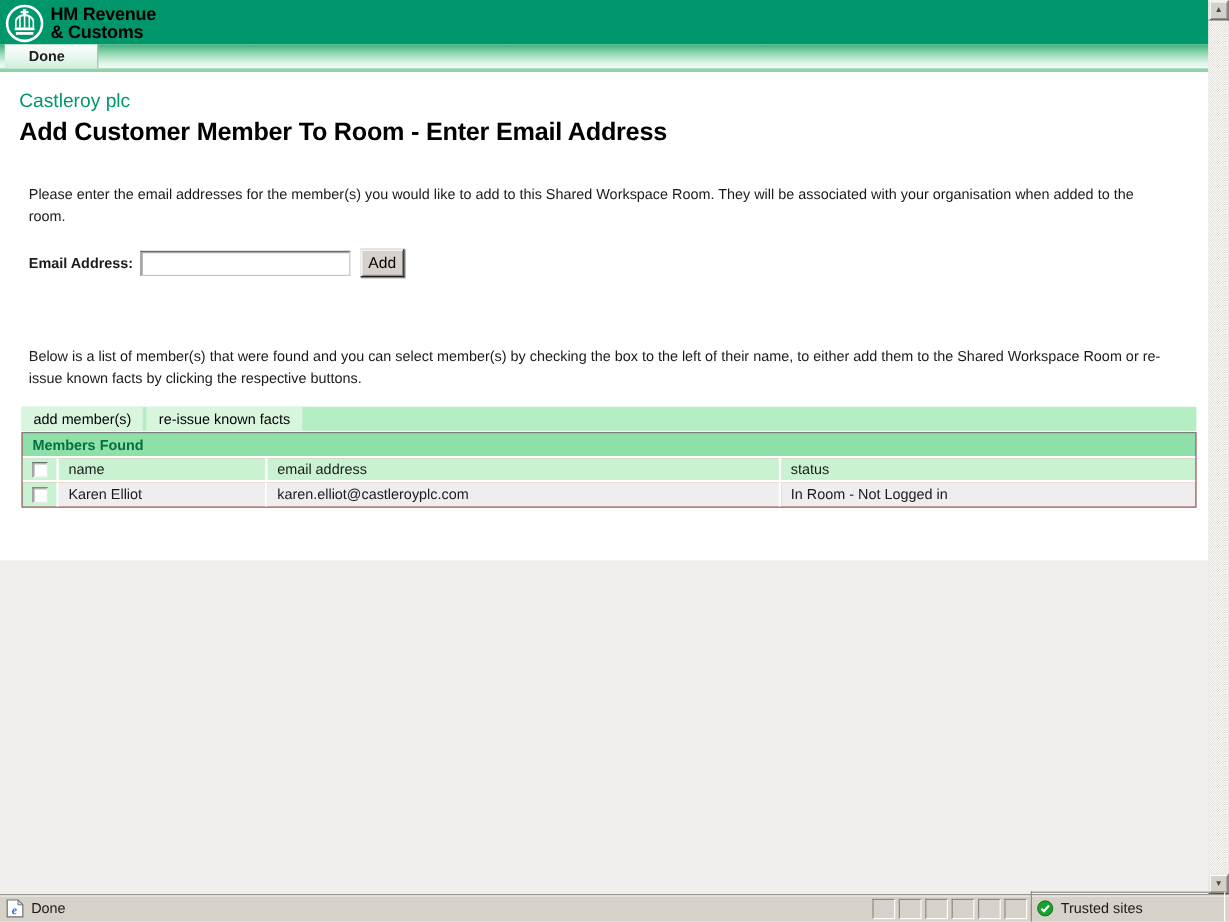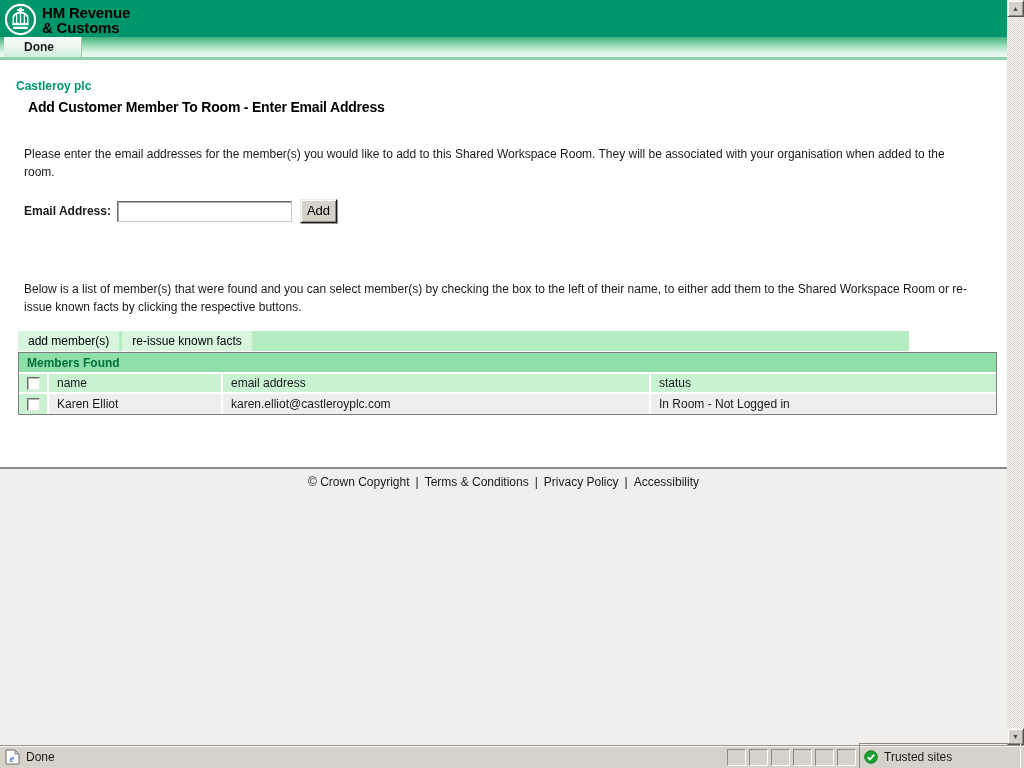--- a/index.html
+++ b/index.html
@@ -40,25 +40,25 @@
     font-size: 12px; font-weight: bold; color: #1c1c1c;
     display: flex; align-items: center; padding-left: 20px;
     cursor: default;
   }
   
   .content {
     height: 407px; background: #ffffff; padding-top: 16px;
     position: relative; overflow: hidden;
   }
   .org-link {
-    margin-left: 16px; font-size: 12px; font-weight: bold;
+    margin-left: 16px; font-size: 16px; font-weight: normal;
     color: #00966e; text-decoration: none; display: inline-block; cursor: pointer;
   }
   .page-title {
-    margin: 5px 0 0 28px; font-size: 14px; font-weight: bold; color: #000;
+    margin: 5px 0 0 16px; font-size: 21px; font-weight: bold; color: #000;
     letter-spacing: -0.2px;
   }
   .intro-text, .list-instructions {
     margin: 30px 8px 0 24px; width: 945px;
     font-size: 12px; line-height: 18px; color: #1a1a1a;
   }
   .email-row {
     margin: 17px 0 0 24px; height: 26px;
     display: flex; align-items: center;
   }
@@ -74,21 +74,21 @@
     margin-left: 8px; height: 24px; min-width: 34px;
     background: #d6d2ca; font-size: 13px; color: #000;
     border: 1px solid; border-color: #eceae6 #1c1c1c #1c1c1c #eceae6;
     box-shadow: inset 1px 1px 0 #fff, inset -1px -1px 0 #8a8a8a, 1px 1px 0 #9a968e;
     padding: 1px 6px 2px 6px; cursor: pointer;
     font-family: "Liberation Sans", sans-serif;
   }
   .list-instructions { margin-top: 56px; }
   
   .toolbar {
-    margin: 15px 0 1px 18px; width: 891px; height: 20px;
+    margin: 15px 0 1px 18px; width: 979px; height: 20px;
     background: #b5edc3; display: flex; gap: 3px;
   }
   .toolbar button {
     background: #d8f6de; border: none; height: 20px;
     font-size: 12px; color: #000; padding: 0 10px; cursor: pointer;
     font-family: "Liberation Sans", sans-serif;
   }
   
   .members-table {
     margin-left: 18px; width: 979px;
@@ -225,23 +225,20 @@
         <div class="cell cell-cb">
           <input type="checkbox" class="cb" style="">
         </div>
         <div class="cell cell-name">Karen Elliot</div>
         <div class="cell cell-email">karen.elliot@castleroyplc.com</div>
         <div class="cell cell-status">In Room - Not Logged in</div>
       </div>
     </div>
   </div>
 
-  <div class="footer-area">
-    <span>© Crown Copyright</span><span class="sep">|</span><span class="footer-link">Terms &amp; Conditions</span><span class="sep">|</span><span class="footer-link">Privacy Policy</span><span class="sep">|</span><span class="footer-link">Accessibility</span>
-  </div>
 
 </div>
 
 <div class="scrollbar">
   <div class="scroll-btn up">▲</div>
   <div class="scroll-btn down">▼</div>
 </div>
 
 <div class="status-bar">
   <div class="status-main">

